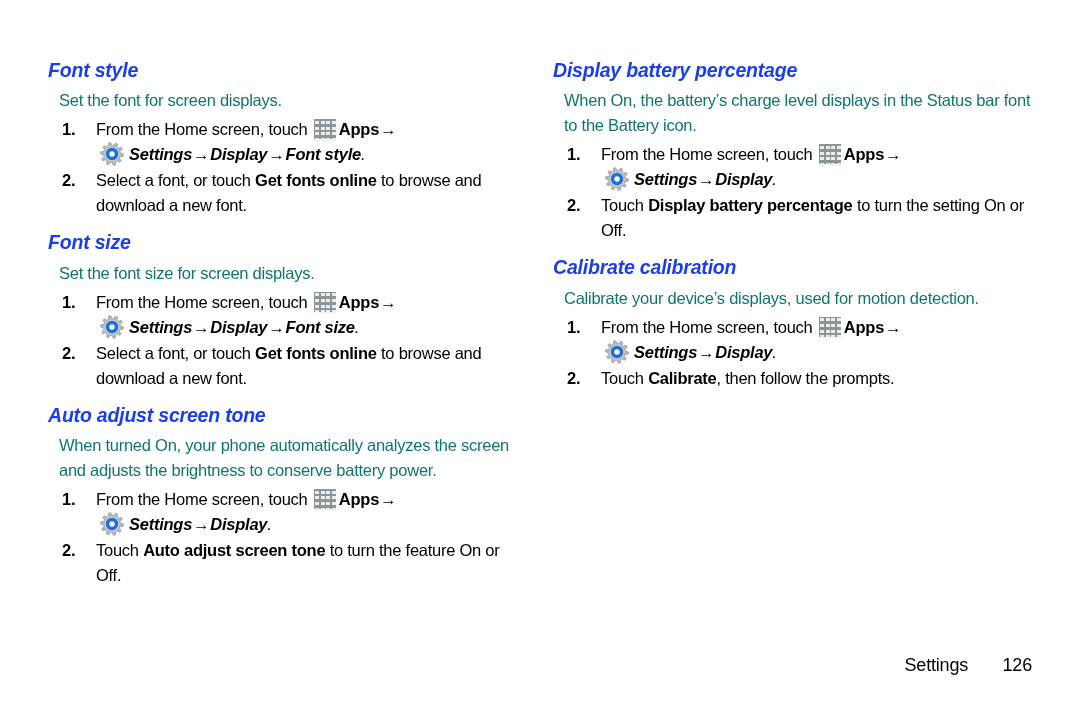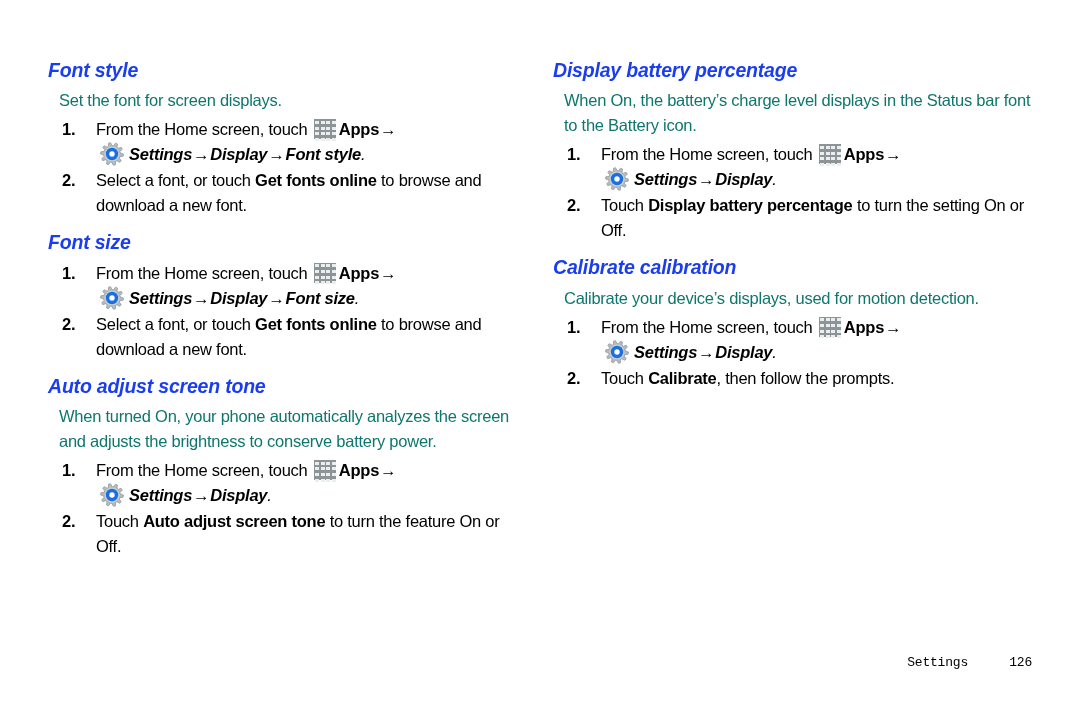--- a/index.html
+++ b/index.html
@@ -112,23 +112,22 @@
     margin: 0 5px 0 0;
   }
 
   
   .footer {
     position: absolute;
     left: 0;
     top: 655px;
     width: 1032px;
     text-align: right;
-    font-size: 13px;
+    font-size: 18px;
     letter-spacing: -0.2px;
-    font-family: Liberation Mono, monospace;
   }
   .footer .label { display: inline-block; }
   .footer .pageno { display: inline-block; width: 64px; text-align: right; }
 </style>
 </head>
 <body>
 
 <div class="page">
 
   <div class="column col-left">
@@ -152,20 +151,21 @@
         </li>
         <li class="step">
           <span class="num">2.</span>
           <span>Select a font, or touch </span><b>Get fonts online</b><span> to browse and download a new font.</span>
         </li>
       </ol>
     </div>
 
     <div class="section">
       <h2 class="section-heading">Font size</h2>
+      <p class="intro">Set the font size for screen displays.</p>
       <ol class="steps">
         <li class="step">
           <span class="num">1.</span>
           <span>From the Home screen, touch</span>
           <span class="apps-icon"><i style="left: 1.5px; top: 1.5px;"></i><i style="left: 7px; top: 1.5px;"></i><i style="left: 12.5px; top: 1.5px;"></i><i style="left: 18px; top: 1.5px;"></i><i style="left: 1.5px; top: 7.2px;"></i><i style="left: 7px; top: 7.2px;"></i><i style="left: 12.5px; top: 7.2px;"></i><i style="left: 18px; top: 7.2px;"></i><i style="left: 1.5px; top: 12.9px;"></i><i style="left: 7px; top: 12.9px;"></i><i style="left: 12.5px; top: 12.9px;"></i><i style="left: 18px; top: 12.9px;"></i><i style="left: 1.5px; top: 18.6px;"></i><i style="left: 7px; top: 18.6px;"></i><i style="left: 12.5px; top: 18.6px;"></i><i style="left: 18px; top: 18.6px;"></i></span><b>Apps</b><span class="arrow">→</span>
           <span class="sub-line">
             <span class="gear-icon"><svg viewBox="0 0 24 24" width="24" height="24" xmlns="http://www.w3.org/2000/svg">
     <polygon points="23.40,12.00 23.20,14.14 19.96,14.70 19.31,16.14 21.22,18.70 19.80,20.31 16.85,18.86 15.48,19.64 15.52,22.84 13.43,23.31 11.89,20.40 10.32,20.23 8.48,22.84 6.51,21.99 6.98,18.73 5.80,17.67 2.78,18.70 1.68,16.85 3.98,14.50 3.65,12.95 0.60,12.00 0.80,9.86 4.04,9.30 4.69,7.86 2.78,5.30 4.20,3.69 7.15,5.14 8.52,4.36 8.48,1.16 10.57,0.69 12.11,3.60 13.68,3.77 15.52,1.16 17.49,2.01 17.02,5.27 18.20,6.33 21.22,5.30 22.32,7.15 20.02,9.50 20.35,11.05" fill="#b4bbbe" stroke="#8e9496" stroke-width="0.7"></polygon>
     <circle cx="12" cy="12" r="7.6" fill="#c9d0d3"></circle>
     <circle cx="12" cy="12" r="6.2" fill="#1b6fe0"></circle>

